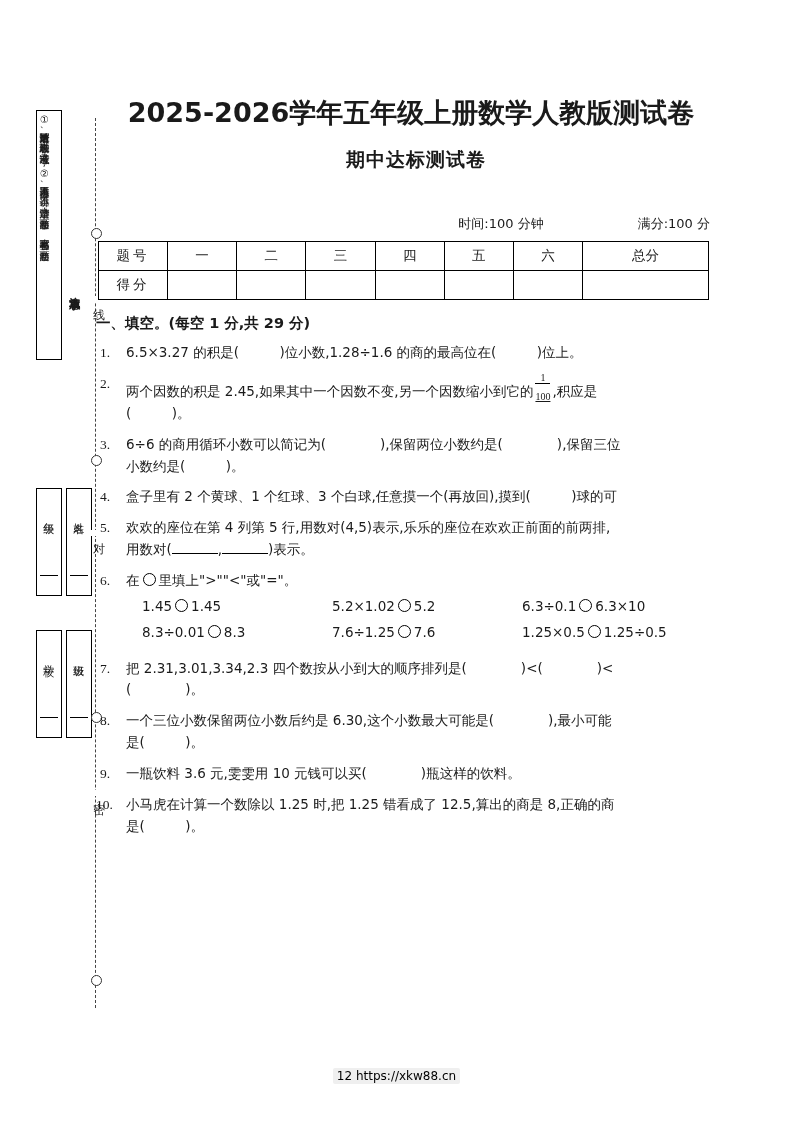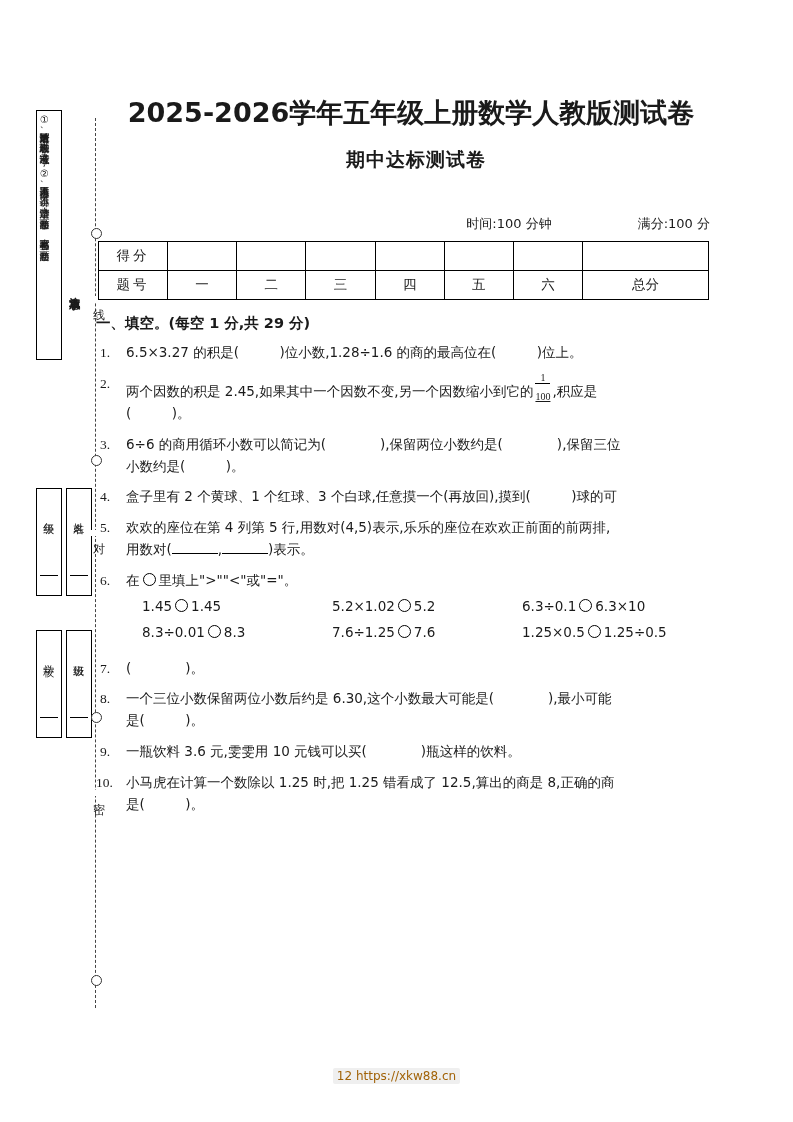--- a/index.html
+++ b/index.html
@@ -100,20 +100,21 @@
     margin-top: 16px;
     letter-spacing: 1px;
   }
 
   .meta-row {
     margin-top: 42px;
     display: flex;
     justify-content: flex-end;
     font-size: 13px;
     font-family: "DejaVu Sans", sans-serif;
+    gap: 8px;
   }
   .meta-row .m1 { margin-right: 86px; }
   .meta-row .m2 { margin-right: 26px; }
 
   table.score {
     margin-top: 8px;
     border-collapse: collapse;
     width: 611px;
     margin-left: 2px;
   }
@@ -185,21 +186,21 @@
 
   
   .footer {
     position: absolute;
     left: 0;
     right: 0;
     top: 1068px;
     text-align: center;
     font-size: 12px;
     font-family: "DejaVu Sans", sans-serif;
-    color: #a16207;
+    color: #000000;
   }
   .footer .watermark {
     display: inline-block;
     background: #efefef;
     padding: 1px 4px;
     border-radius: 2px;
   }
 </style>
 </head>
 <body>
@@ -265,38 +266,38 @@
     <div class="title-sub">期中达标测试卷</div>
 
     <div class="meta-row">
       <span class="m1">时间:100 分钟</span>
       <span class="m2">满分:100 分</span>
     </div>
 
     <table class="score">
       <tbody>
           <tr>
-        <td class="head">得分</td>
-        <td></td>
-        <td></td>
-        <td></td>
-        <td></td>
-        <td></td>
-        <td></td>
-        <td></td>
-      </tr>
-      <tr>
         <td class="head">题号</td>
         <td>一</td>
         <td>二</td>
         <td>三</td>
         <td>四</td>
         <td>五</td>
         <td>六</td>
         <td>总分</td>
+      </tr>
+      <tr>
+        <td class="head">得分</td>
+        <td></td>
+        <td></td>
+        <td></td>
+        <td></td>
+        <td></td>
+        <td></td>
+        <td></td>
       </tr>
     </tbody>
       </table>
 
     <div class="sec-title">一、填空。(每空 1 分,共 29 分)</div>
 
     <div class="qlist">
 
       <div class="q">
         <span class="num">1.</span>
@@ -337,20 +338,21 @@
         </div>
         <div class="cmp-row">
           <div>8.3÷0.01<span class="circ"></span>8.3</div>
           <div>7.6÷1.25<span class="circ"></span>7.6</div>
           <div>1.25×0.5<span class="circ"></span>1.25÷0.5</div>
         </div>
       </div>
 
       <div class="q" style="margin-top:14px;">
         <span class="num">7.</span>
+        <span class="cont">把 2.31,3.01,3.34,2.3 四个数按从小到大的顺序排列是(　　　　)&lt;(　　　　)&lt;</span>
         <span class="indent">(　　　　)。</span>
       </div>
 
       <div class="q">
         <span class="num">8.</span>
         <span class="cont">一个三位小数保留两位小数后约是 6.30,这个小数最大可能是(　　　　),最小可能</span>
         <span class="indent">是(　　　)。</span>
       </div>
 
       <div class="q">

